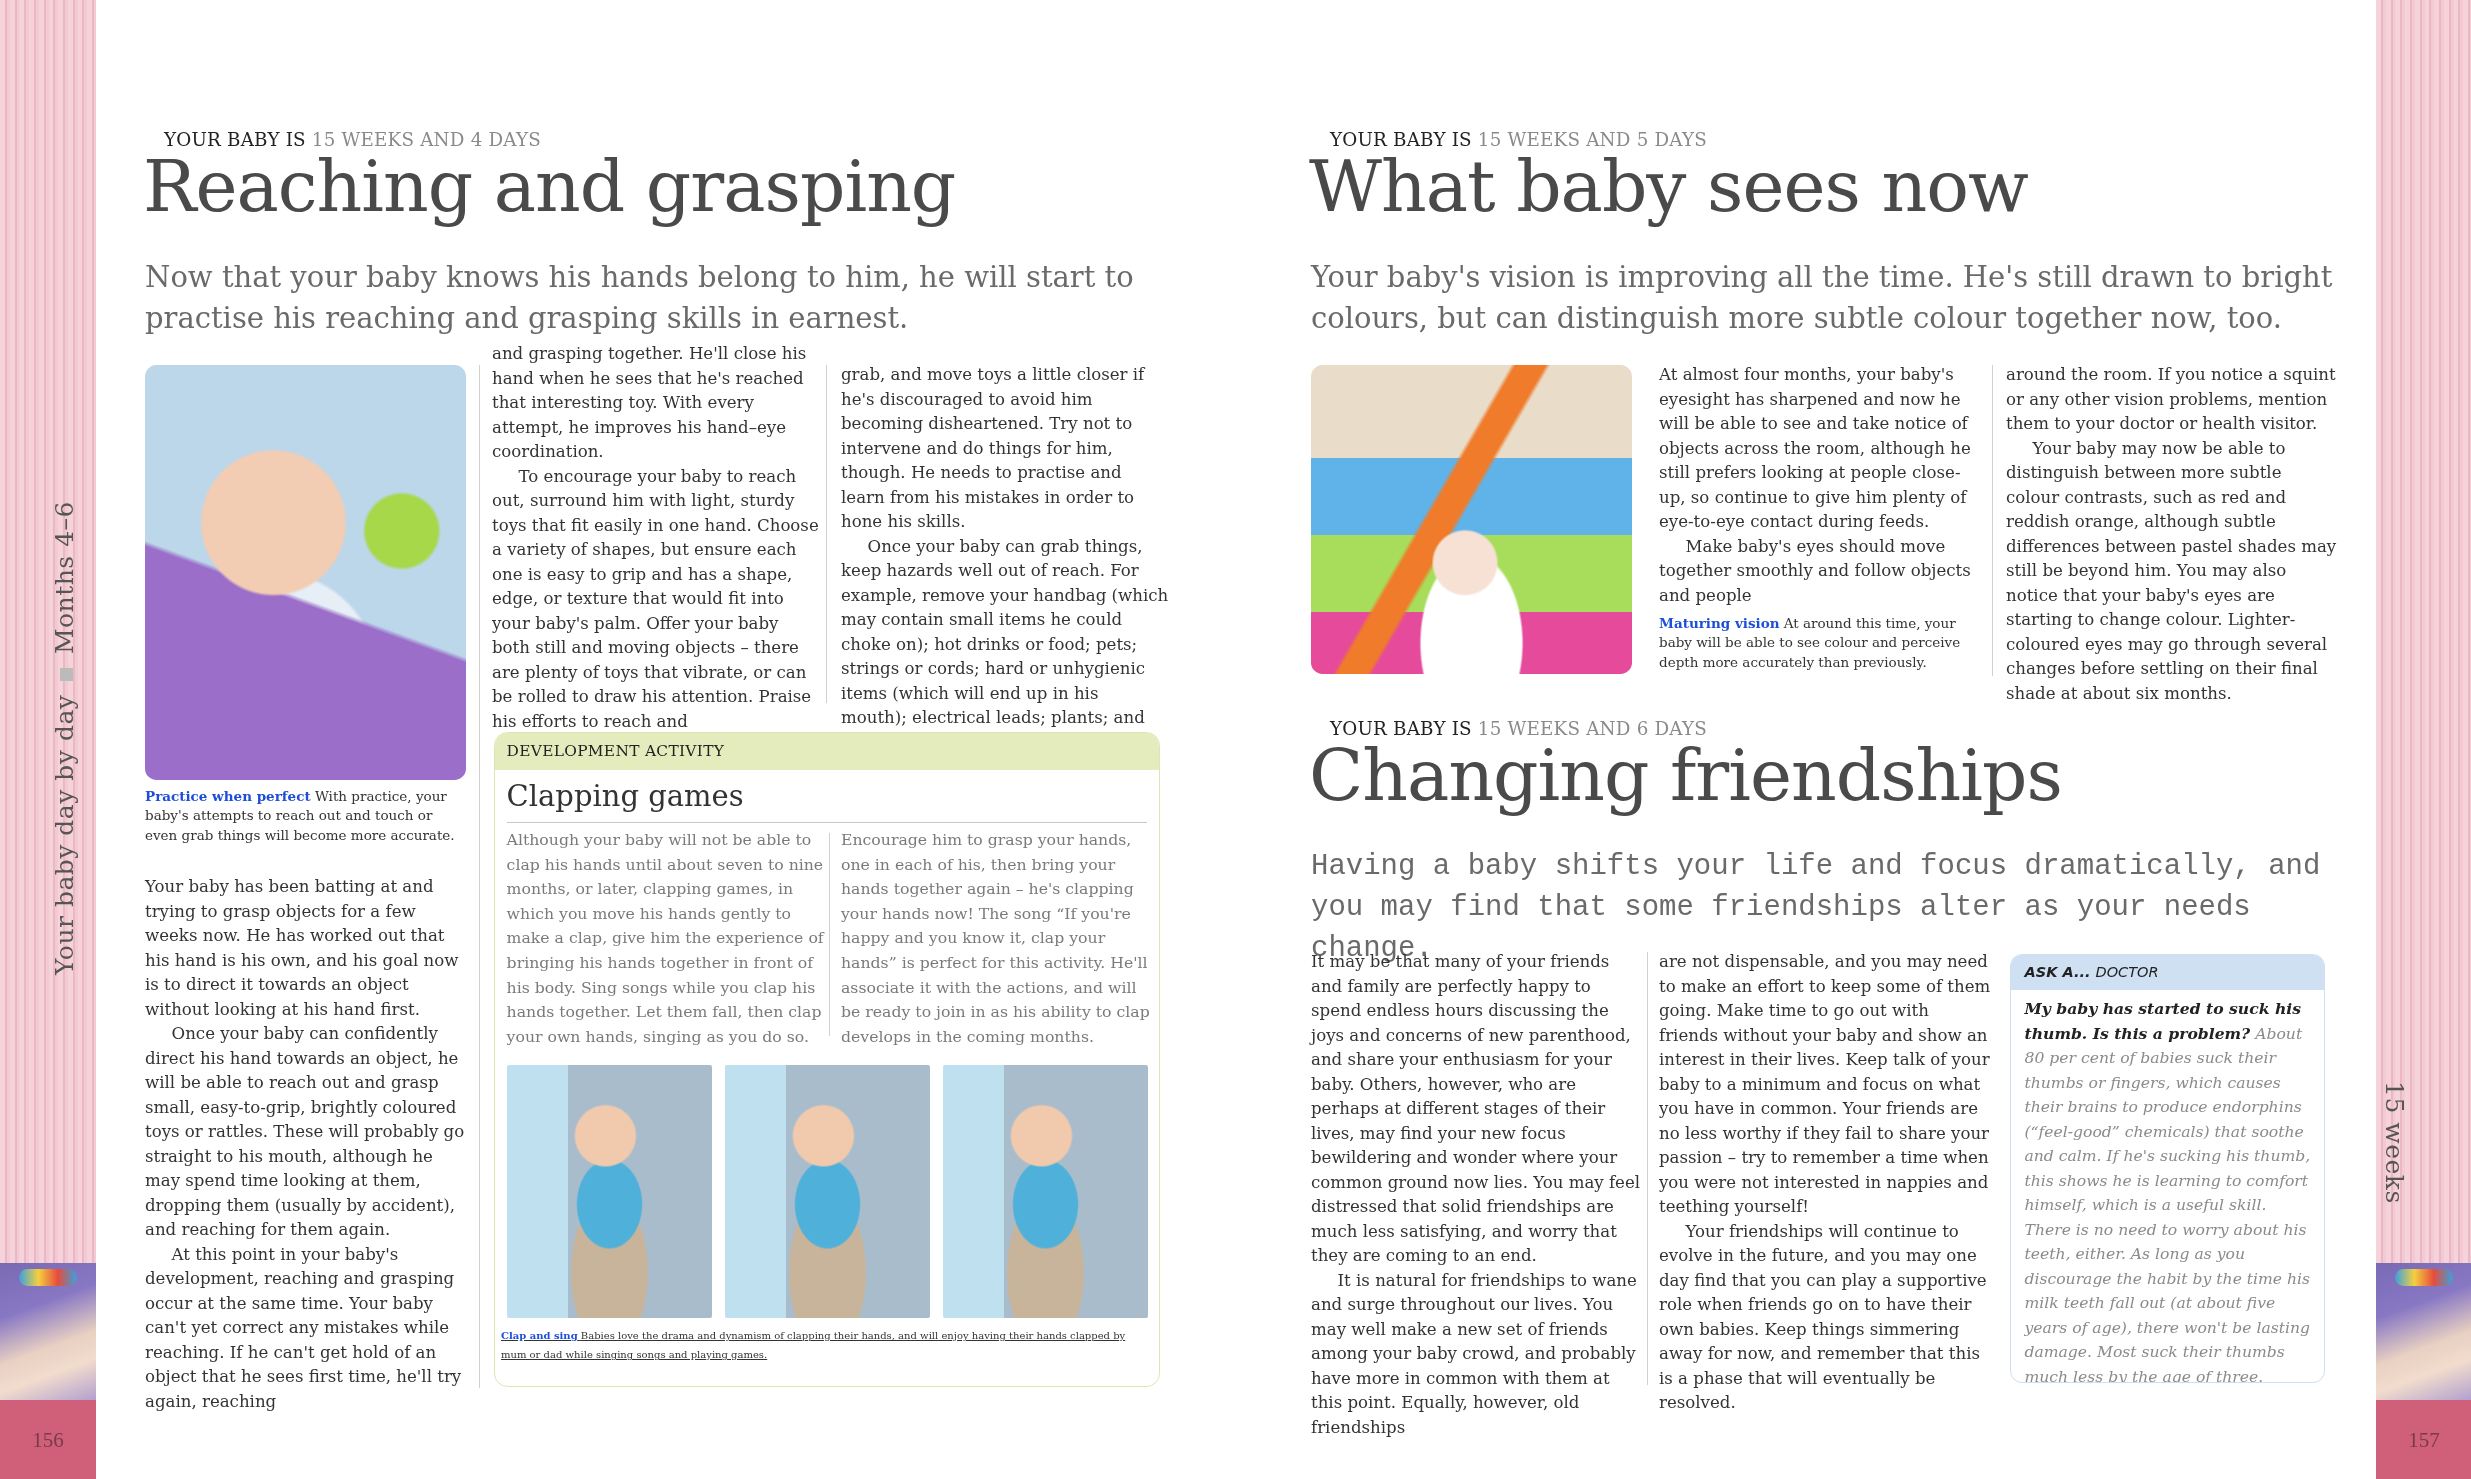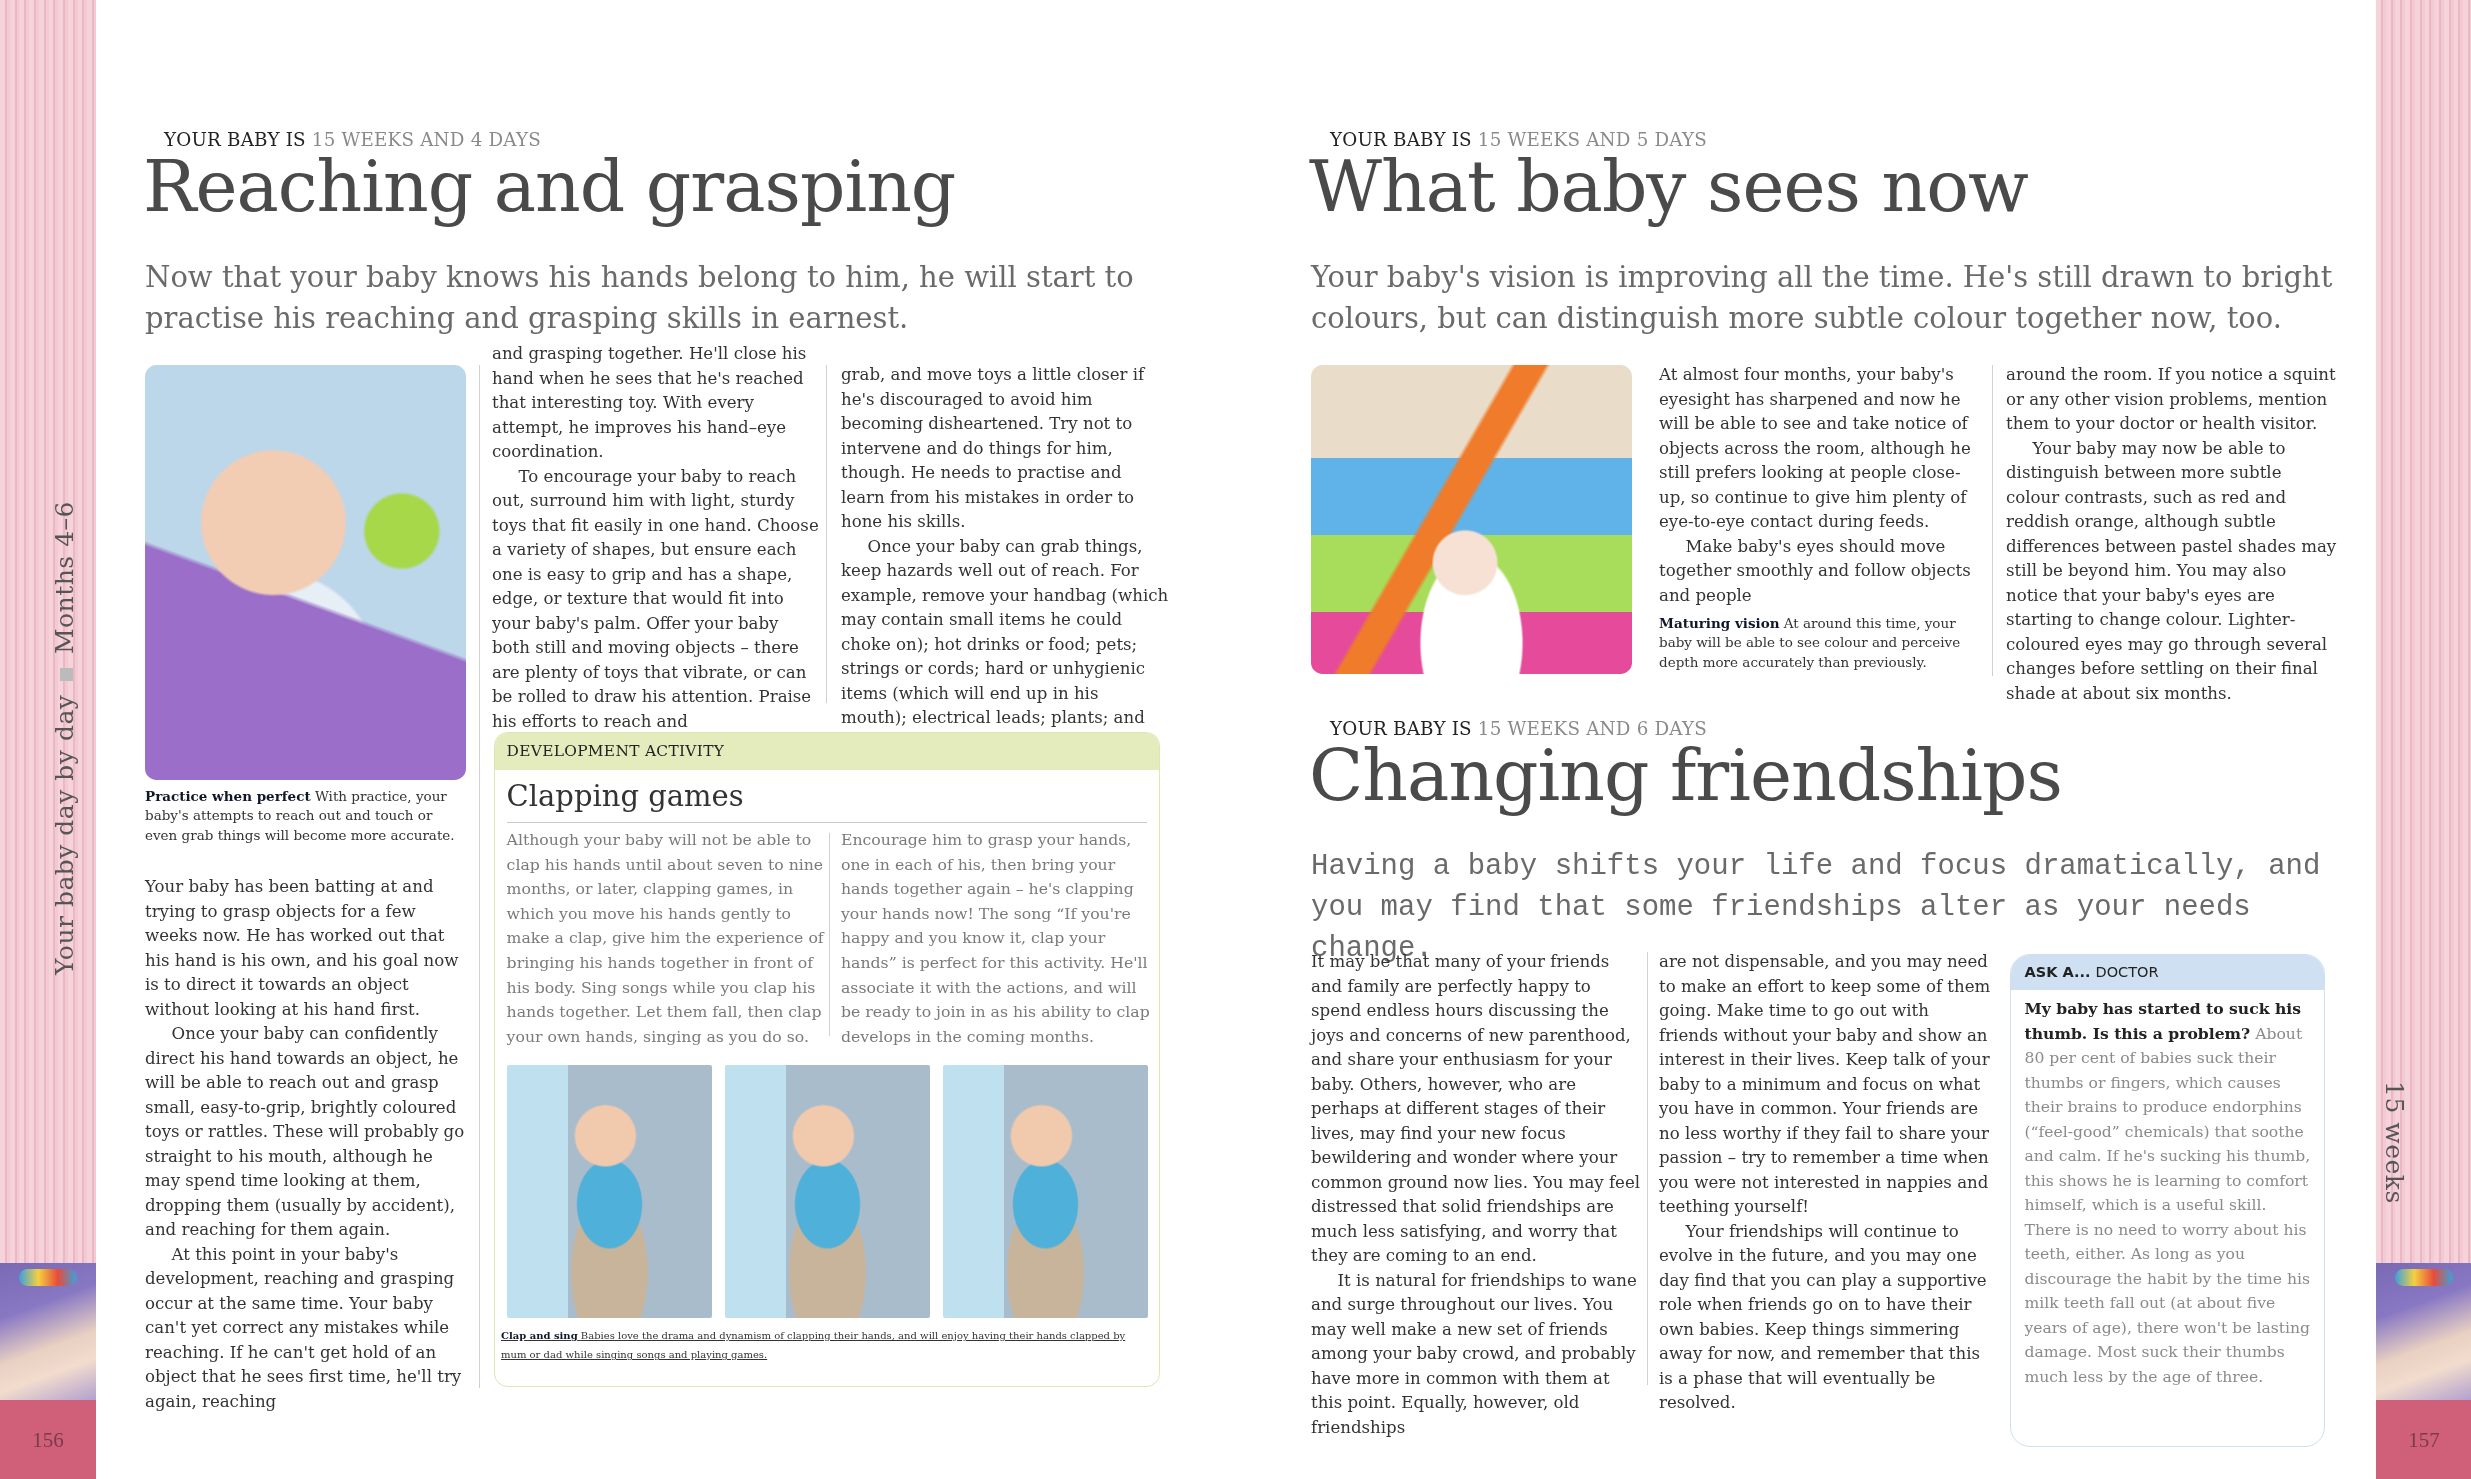--- a/index.html
+++ b/index.html
@@ -41,34 +41,34 @@
   .title { position: absolute; font-family: "DejaVu Serif", serif; font-weight: 300; font-size: 71px; color: #4a4a4a; letter-spacing: -1px; white-space: nowrap; }
   .standfirst { position: absolute; font-family: "DejaVu Serif", serif; font-size: 29px; line-height: 41px; color: #6a6a6a; }
 
   .body-col { position: absolute; font-family: "DejaVu Serif", serif; font-size: 16.6px; line-height: 24.5px; color: #333; }
   .body-col p { text-indent: 0; }
   .body-col p + p { text-indent: 1.6em; }
   .col-rule { position: absolute; width: 1px; background: #d0d0d0; }
 
   .photo { position: absolute; border-radius: 11.6px; overflow: hidden; }
   .caption { position: absolute; font-family: "DejaVu Serif", serif; font-size: 13.5px; line-height: 19.3px; color: #333; }
-  .caption b { font-weight: bold; color: #0f172a; }
+  .caption b { font-weight: bold; color: #1d4ed8; }
 
   
   .photo-reach { background: radial-gradient(circle at 40% 38%, #f2cdb4 0 22%, transparent 23%), radial-gradient(circle at 80% 40%, #a6d84a 0 10%, transparent 11%), linear-gradient(200deg, transparent 55%, #9b6fc9 56%), radial-gradient(circle at 40% 75%, #e6eef6 0 28%, transparent 29%), #bcd6ea; }
   .photo-gym { background: radial-gradient(circle at 48% 64%, #f6e1d4 0 12%, transparent 13%), radial-gradient(ellipse at 50% 90%, #ffffff 0 22%, transparent 23%), linear-gradient(120deg, transparent 40%, #f07b2a 41%, #f07b2a 47%, transparent 48%), linear-gradient(180deg, #e9ddc9 0 30%, #5fb3e8 30% 55%, #a7dd5a 55% 80%, #e54a9b 80%); }
   .photo-clap { position: absolute; border-radius: 1.9px; background: radial-gradient(circle at 48% 28%, #f1c9ad 0 14%, transparent 15%), radial-gradient(ellipse at 50% 55%, #4fb0d9 0 22%, transparent 23%), radial-gradient(ellipse at 50% 82%, #c7b49a 0 26%, transparent 27%), linear-gradient(90deg, #bfe1ef 0 30%, #a9bccb 30%); }
 
   .activity-box { position: absolute; left: 494px; top: 732px; width: 666px; height: 655px; border: 1.9px solid #dbe7b0; border-radius: 13.5px; overflow: hidden; background: #fff; }
   .activity-head { height: 37px; background: linear-gradient(90deg, #c6d97a 0 35%, repeating-linear-gradient(90deg, #e4ecbe 0 5.8px, #edf3d1 5.8px 9.7px) 35%); background-color: #e4ecbe; font-family: "DejaVu Serif", serif; font-size: 15.4px; letter-spacing: 0.3px; color: #222; padding: 8.7px 0 0 11.6px; text-transform: uppercase; }
   .activity-title { position: absolute; left: 11.6px; top: 46px; font-family: "DejaVu Serif", serif; font-size: 29px; color: #333; }
   .activity-rule { position: absolute; left: 11.6px; right: 11.6px; top: 89px; height: 1px; background: #c8c8c8; }
   .activity-text { position: absolute; top: 95px; font-family: "DejaVu Serif", serif; font-size: 15.7px; line-height: 24.6px; color: #7a7a7a; width: 319px; }
 
-  .ask-box { position: absolute; left: 2010px; top: 954px; width: 315px; height: 493px; border: 1.9px solid #cfdff0; border-radius: 20px; overflow: hidden; background: #fff; }
+  .ask-box { position: absolute; left: 2010px; top: 954px; width: 315px; height: 429px; border: 1.9px solid #cfdff0; border-radius: 12px; overflow: hidden; background: #fff; font-style: italic; }
   .ask-head { height: 35px; background: linear-gradient(90deg, #9fc1e6 0 25%, repeating-linear-gradient(90deg, #cfe0f2 0 5.8px, #dbe8f6 5.8px 9.7px) 25%); background-color: #cfe0f2; font-family: "DejaVu Sans", sans-serif; font-weight: bold; font-size: 14.5px; color: #222; padding: 8.7px 0 0 13.5px; }
   .ask-head .light { font-weight: normal; }
   .ask-body { position: absolute; left: 13.5px; top: 42px; width: 290px; font-family: "DejaVu Serif", serif; font-size: 15.6px; line-height: 24.5px; color: #8a8a8a; }
   .ask-body .q { color: #222; font-weight: bold; }
 </style>
 </head>
 <body>
 
 <div class="stripe left">
   <div class="tab-text">

